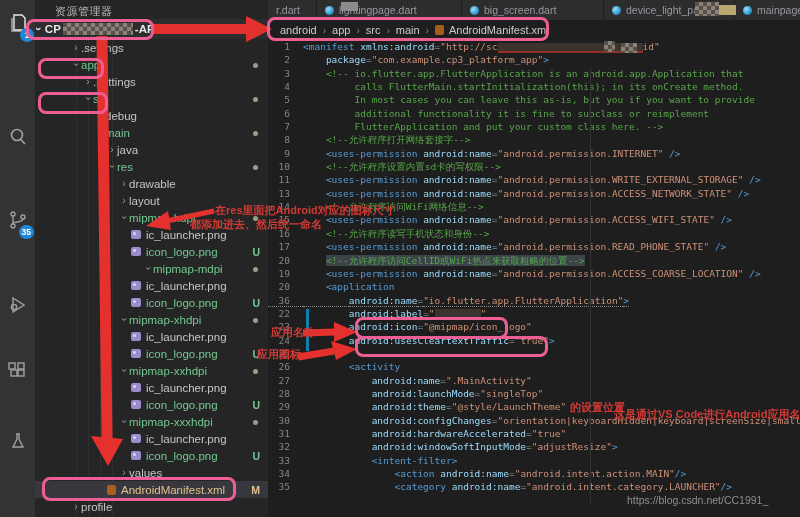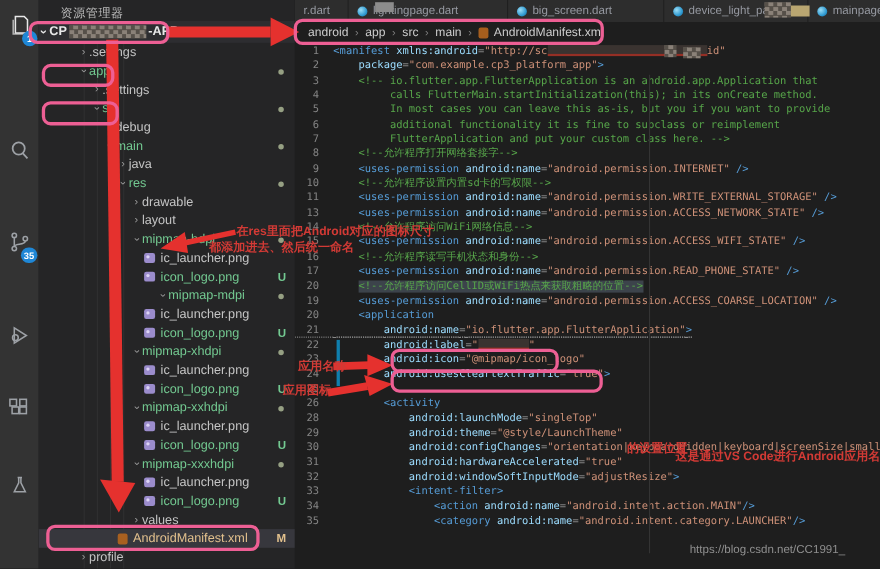--- a/index.html
+++ b/index.html
@@ -310,26 +310,27 @@
         <div class="cline"><span class="gut">10</span><span class="lnc"><span class="tok-d">    </span><span class="tok-c">&lt;!--允许程序设置内置sd卡的写权限--&gt;</span></span></div>
         <div class="cline"><span class="gut">11</span><span class="lnc"><span class="tok-d">    </span><span class="tok-t">&lt;uses-permission</span><span class="tok-d"> </span><span class="tok-a">android:name</span><span class="tok-o">=</span><span class="tok-s">"android.permission.WRITE_EXTERNAL_STORAGE"</span><span class="tok-d"> </span><span class="tok-t">/&gt;</span></span></div>
         <div class="cline"><span class="gut">13</span><span class="lnc"><span class="tok-d">    </span><span class="tok-t">&lt;uses-permission</span><span class="tok-d"> </span><span class="tok-a">android:name</span><span class="tok-o">=</span><span class="tok-s">"android.permission.ACCESS_NETWORK_STATE"</span><span class="tok-d"> </span><span class="tok-t">/&gt;</span></span></div>
         <div class="cline"><span class="gut">14</span><span class="lnc"><span class="tok-d">    </span><span class="tok-c">&lt;!--允许程序访问WiFi网络信息--&gt;</span></span></div>
         <div class="cline"><span class="gut">15</span><span class="lnc"><span class="tok-d">    </span><span class="tok-t">&lt;uses-permission</span><span class="tok-d"> </span><span class="tok-a">android:name</span><span class="tok-o">=</span><span class="tok-s">"android.permission.ACCESS_WIFI_STATE"</span><span class="tok-d"> </span><span class="tok-t">/&gt;</span></span></div>
         <div class="cline"><span class="gut">16</span><span class="lnc"><span class="tok-d">    </span><span class="tok-c">&lt;!--允许程序读写手机状态和身份--&gt;</span></span></div>
         <div class="cline"><span class="gut">17</span><span class="lnc"><span class="tok-d">    </span><span class="tok-t">&lt;uses-permission</span><span class="tok-d"> </span><span class="tok-a">android:name</span><span class="tok-o">=</span><span class="tok-s">"android.permission.READ_PHONE_STATE"</span><span class="tok-d"> </span><span class="tok-t">/&gt;</span></span></div>
         <div class="cline"><span class="gut">20</span><span class="lnc"><span class="tok-d">    </span><span class="tok-c selbg">&lt;!--允许程序访问CellID或WiFi热点来获取粗略的位置--&gt;</span></span></div>
         <div class="cline"><span class="gut">19</span><span class="lnc"><span class="tok-d">    </span><span class="tok-t">&lt;uses-permission</span><span class="tok-d"> </span><span class="tok-a">android:name</span><span class="tok-o">=</span><span class="tok-s">"android.permission.ACCESS_COARSE_LOCATION"</span><span class="tok-d"> </span><span class="tok-t">/&gt;</span></span></div>
         <div class="cline"><span class="gut">20</span><span class="lnc"><span class="tok-d">    </span><span class="tok-t">&lt;application</span></span></div>
-        <div class="cline uline"><span class="gut">21</span><span class="lnc"><span class="tok-d">        </span><span class="tok-a">android:name</span><span class="tok-o">=</span><span class="tok-s">"io.flutter.app.FlutterApplication"</span><span class="tok-t">&gt;</span></span></div>
+        <div class="cline uline"><span class="gut">36</span><span class="lnc"><span class="tok-d">        </span><span class="tok-a">android:name</span><span class="tok-o">=</span><span class="tok-s">"io.flutter.app.FlutterApplication"</span><span class="tok-t">&gt;</span></span></div>
         <div class="cline"><span class="gut">22</span><span class="lnc"><span class="tok-d">        </span><span class="tok-a">android:label</span><span class="tok-o">=</span><span class="tok-s">"</span><span class="censor-dark" style="width: 46px;"></span><span class="tok-s">"</span></span></div>
         <div class="cline"><span class="gut">23</span><span class="lnc"><span class="tok-d">        </span><span class="tok-a">android:icon</span><span class="tok-o">=</span><span class="tok-s">"@mipmap/icon_logo"</span></span></div>
         <div class="cline"><span class="gut">24</span><span class="lnc"><span class="tok-d">        </span><span class="tok-a">android:usesCleartextTraffic</span><span class="tok-o">=</span><span class="tok-s">"true"</span><span class="tok-t">&gt;</span></span></div>
         <div class="cline"><span class="gut">25</span><span class="lnc"></span></div>
         <div class="cline"><span class="gut">26</span><span class="lnc"><span class="tok-d">        </span><span class="tok-t">&lt;activity</span></span></div>
+        <div class="cline"><span class="gut">27</span><span class="lnc"><span class="tok-d">            </span><span class="tok-a">android:name</span><span class="tok-o">=</span><span class="tok-s">".MainActivity"</span></span></div>
         <div class="cline"><span class="gut">28</span><span class="lnc"><span class="tok-d">            </span><span class="tok-a">android:launchMode</span><span class="tok-o">=</span><span class="tok-s">"singleTop"</span></span></div>
         <div class="cline"><span class="gut">29</span><span class="lnc"><span class="tok-d">            </span><span class="tok-a">android:theme</span><span class="tok-o">=</span><span class="tok-s">"@style/LaunchTheme"</span></span></div>
         <div class="cline"><span class="gut">30</span><span class="lnc"><span class="tok-d">            </span><span class="tok-a">android:configChanges</span><span class="tok-o">=</span><span class="tok-s">"orientation|keyboardHidden|keyboard|screenSize|smallestScr</span></span></div>
         <div class="cline"><span class="gut">31</span><span class="lnc"><span class="tok-d">            </span><span class="tok-a">android:hardwareAccelerated</span><span class="tok-o">=</span><span class="tok-s">"true"</span></span></div>
         <div class="cline"><span class="gut">32</span><span class="lnc"><span class="tok-d">            </span><span class="tok-a">android:windowSoftInputMode</span><span class="tok-o">=</span><span class="tok-s">"adjustResize"</span><span class="tok-t">&gt;</span></span></div>
         <div class="cline"><span class="gut">33</span><span class="lnc"><span class="tok-d">            </span><span class="tok-t">&lt;intent-filter</span><span class="tok-t">&gt;</span></span></div>
         <div class="cline"><span class="gut">34</span><span class="lnc"><span class="tok-d">                </span><span class="tok-t">&lt;action</span><span class="tok-d"> </span><span class="tok-a">android:name</span><span class="tok-o">=</span><span class="tok-s">"android.intent.action.MAIN"</span><span class="tok-t">/&gt;</span></span></div>
         <div class="cline"><span class="gut">35</span><span class="lnc"><span class="tok-d">                </span><span class="tok-t">&lt;category</span><span class="tok-d"> </span><span class="tok-a">android:name</span><span class="tok-o">=</span><span class="tok-s">"android.intent.category.LAUNCHER"</span><span class="tok-t">/&gt;</span></span></div>
       </div>
     <div class="indent-guide" style="left:322px;top:68px;height:435px;position:absolute;"></div>

